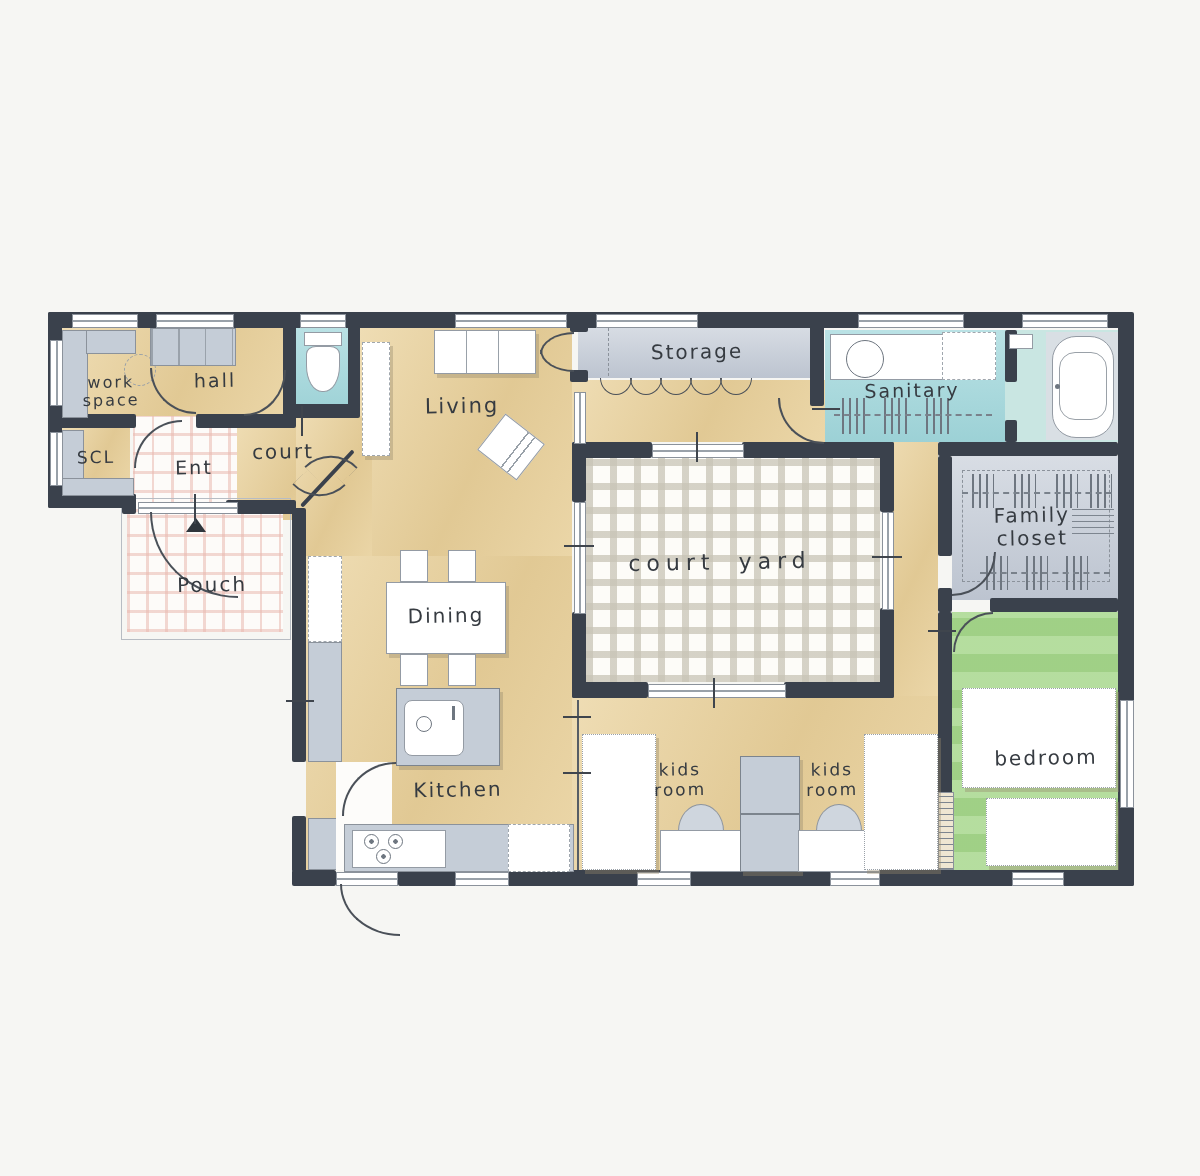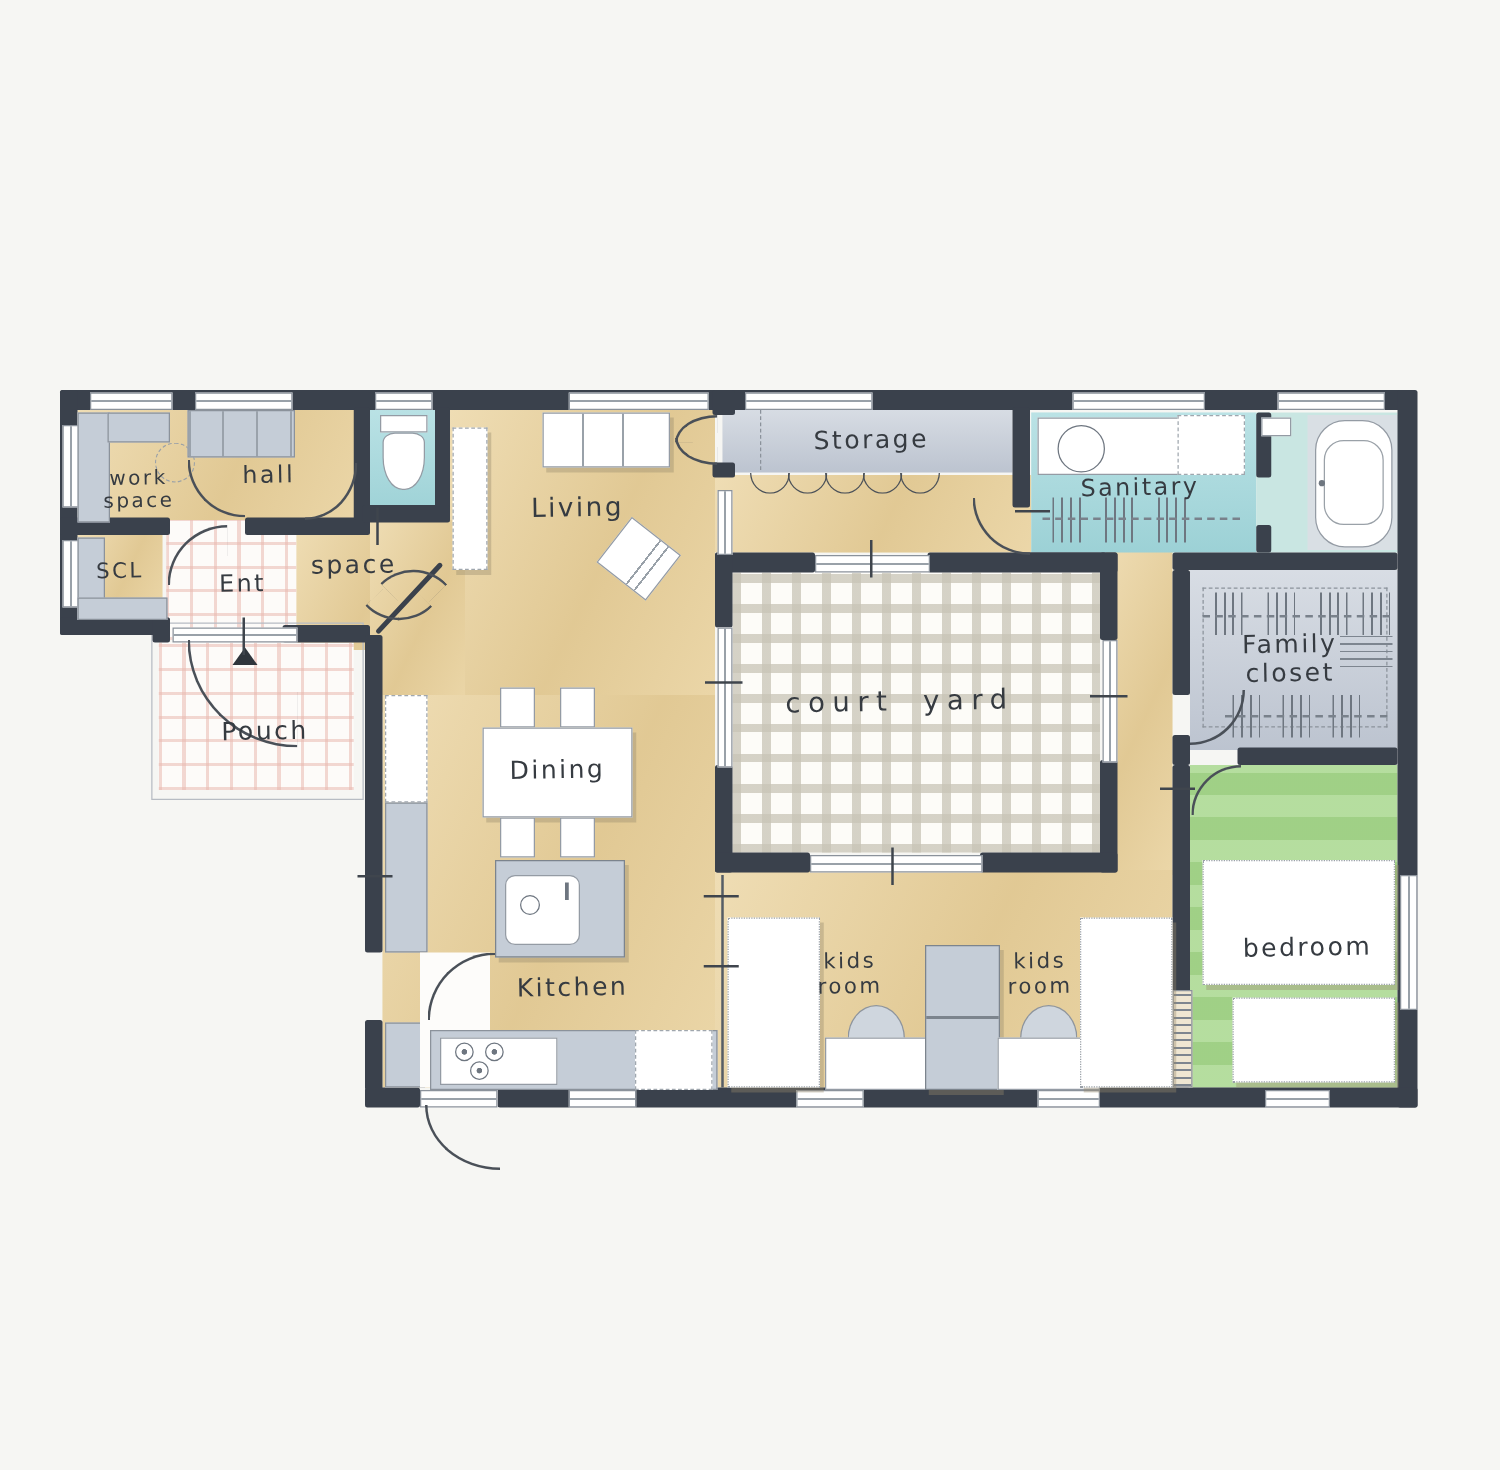--- a/index.html
+++ b/index.html
@@ -254,21 +254,21 @@
   <div class="tick" style="left:563px;top:772px;width:28px;height:2px;"></div>
   <div class="tick" style="left:928px;top:630px;width:28px;height:2px;"></div>
   <div class="tick" style="left:301px;top:406px;width:2px;height:30px;"></div>
   <div class="tick" style="left:812px;top:408px;width:28px;height:2px;"></div>
   <div class="tick" style="left:286px;top:700px;width:28px;height:2px;"></div>
 
   <div class="label wrap" style="left:111px;top:392px;width:74px;font-size:16px;">work space</div>
   <div class="label" style="left:215px;top:381px;font-size:19px;">hall</div>
   <div class="label" style="left:96px;top:458px;font-size:17px;">SCL</div>
   <div class="label" style="left:194px;top:468px;font-size:19px;">Ent</div>
-  <div class="label" style="left:283px;top:452px;font-size:20px;">space</div>
+  <div class="label" style="left:283px;top:452px;font-size:20px;">court</div>
   <div class="label" style="left:212px;top:585px;font-size:20px;">Pouch</div>
   <div class="label" style="left:462px;top:406px;font-size:21px;">Living</div>
   <div class="label" style="left:697px;top:352px;font-size:20px;">Storage</div>
   <div class="label" style="left:912px;top:391px;font-size:19px;">Sanitary</div>
   <div class="label wrap" style="left:1032px;top:527px;width:116px;font-size:20px;">Family closet</div>
   <div class="label" style="left:720px;top:562px;font-size:22px;letter-spacing:6px;word-spacing:10px;">court yard</div>
   <div class="label" style="left:446px;top:616px;font-size:20px;">Dining</div>
   <div class="label" style="left:458px;top:790px;font-size:20px;">Kitchen</div>
   <div class="label wrap" style="left:680px;top:780px;width:72px;font-size:17px;">kids room</div>
   <div class="label wrap" style="left:832px;top:780px;width:72px;font-size:17px;">kids room</div>

